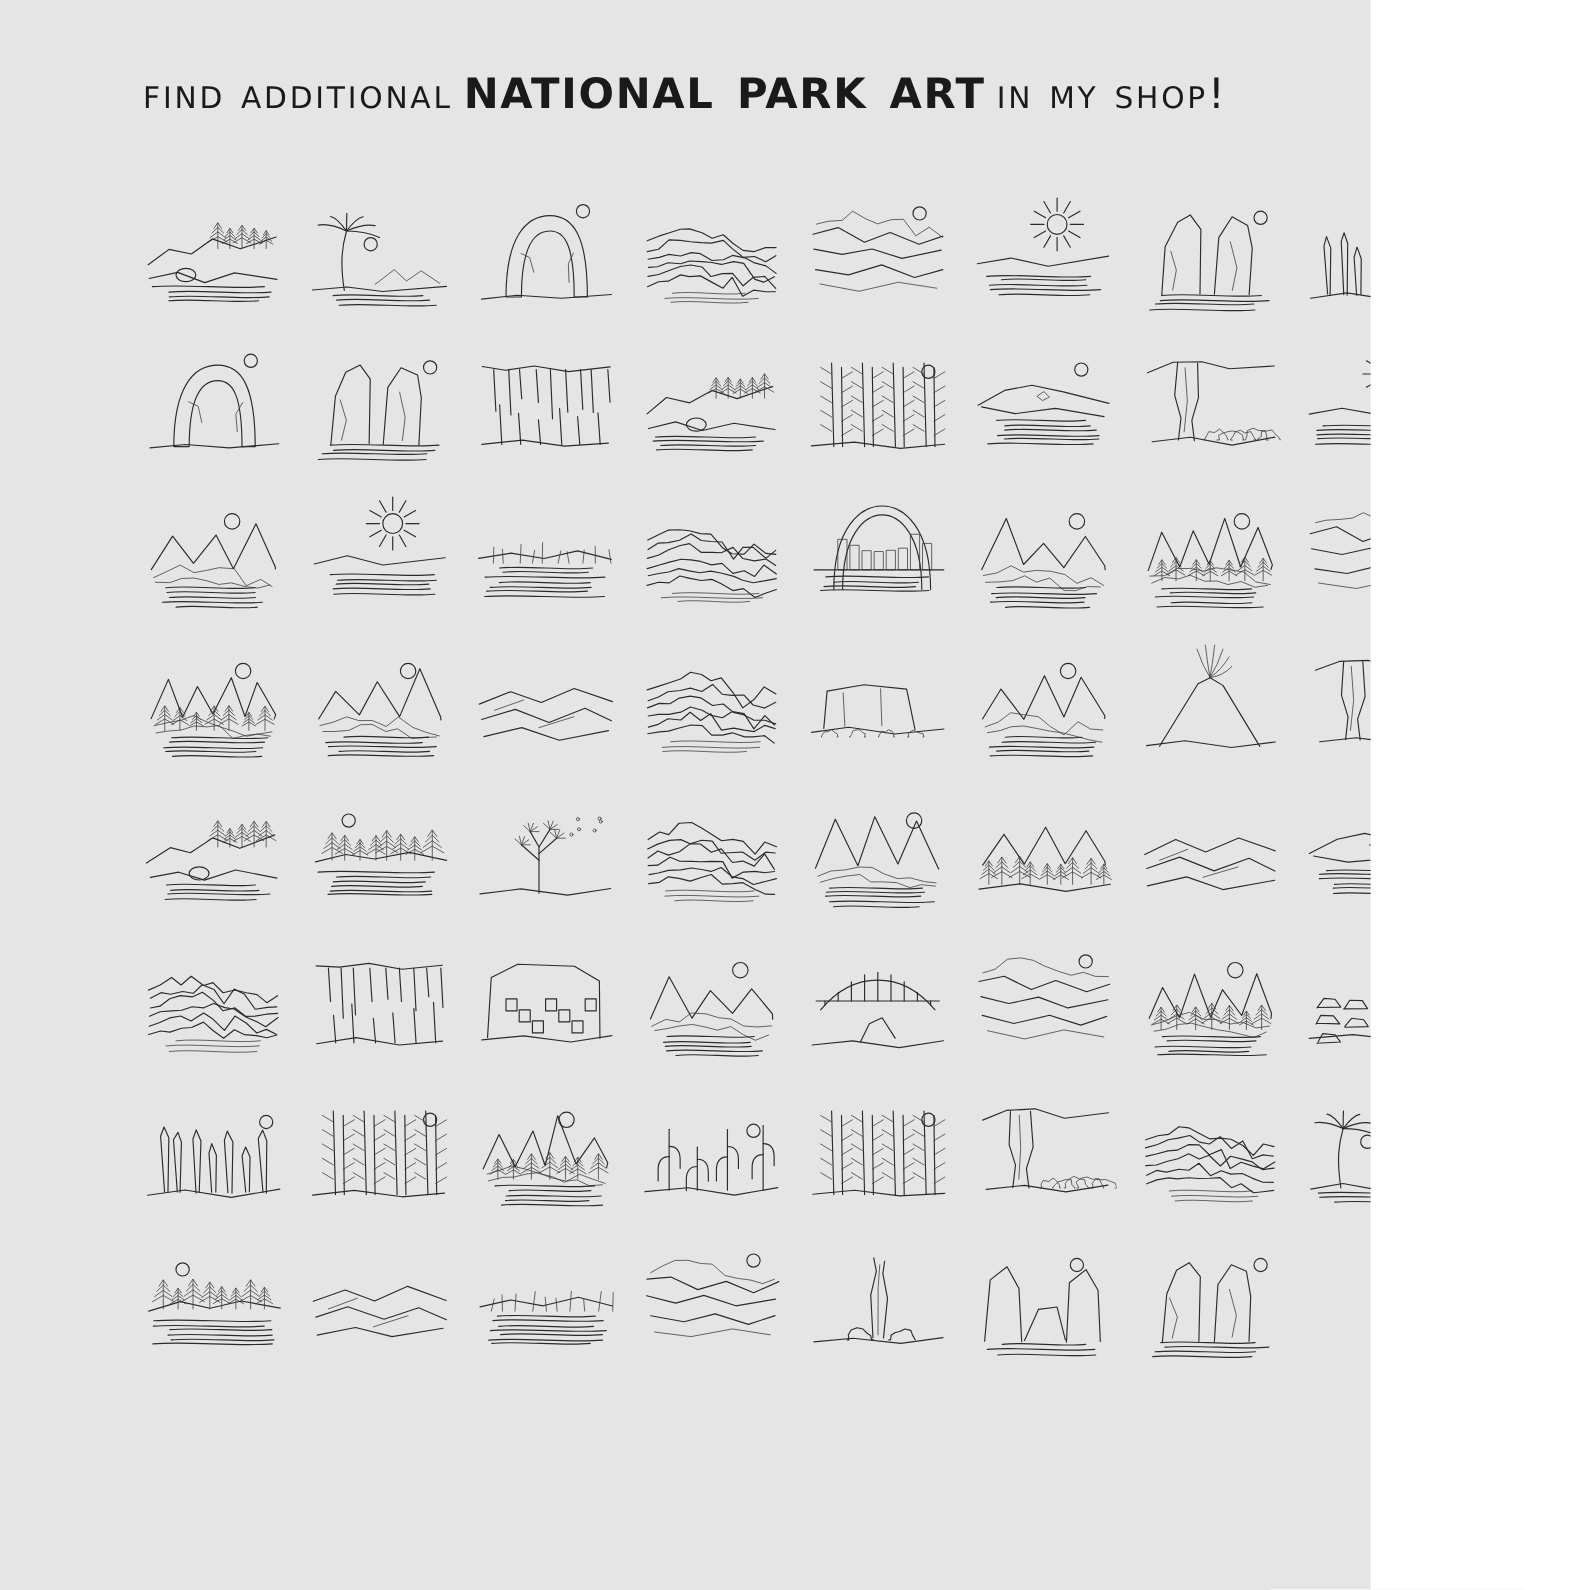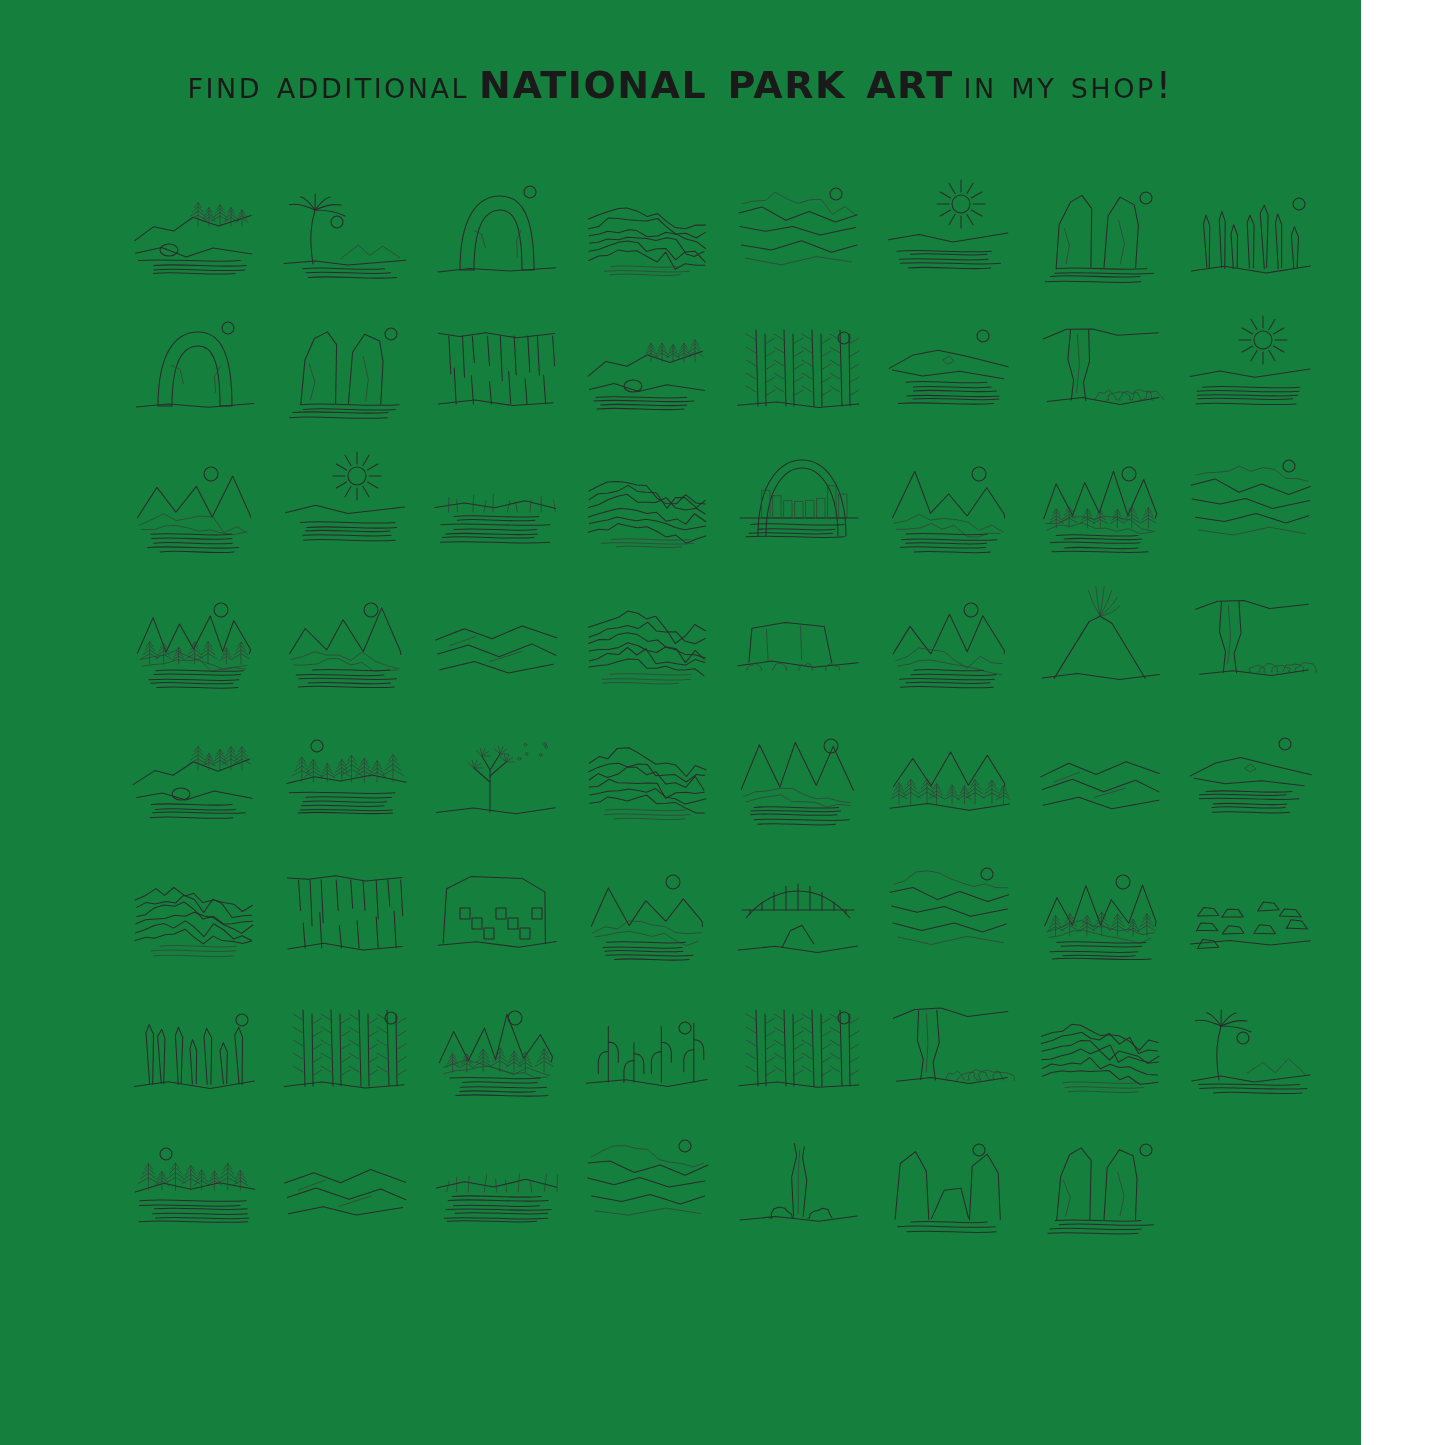--- a/index.html
+++ b/index.html
@@ -1,23 +1,23 @@
 <!DOCTYPE html>
 <html><head>
 <meta charset="utf-8">
 <style>
   html, body {
     margin: 0;
     padding: 0;
     background: #ffffff;
   }
   #page {
-    width: 1361px;
+    width: 1246px;
     height: 1445px;
-    background: #15803d;
+    background: #e5e5e5;
     position: relative;
     overflow: hidden;
     font-family: "DejaVu Sans", sans-serif;
   }
 
   
   .header {
     position: absolute;
     top: 48px;
     left: 0;

